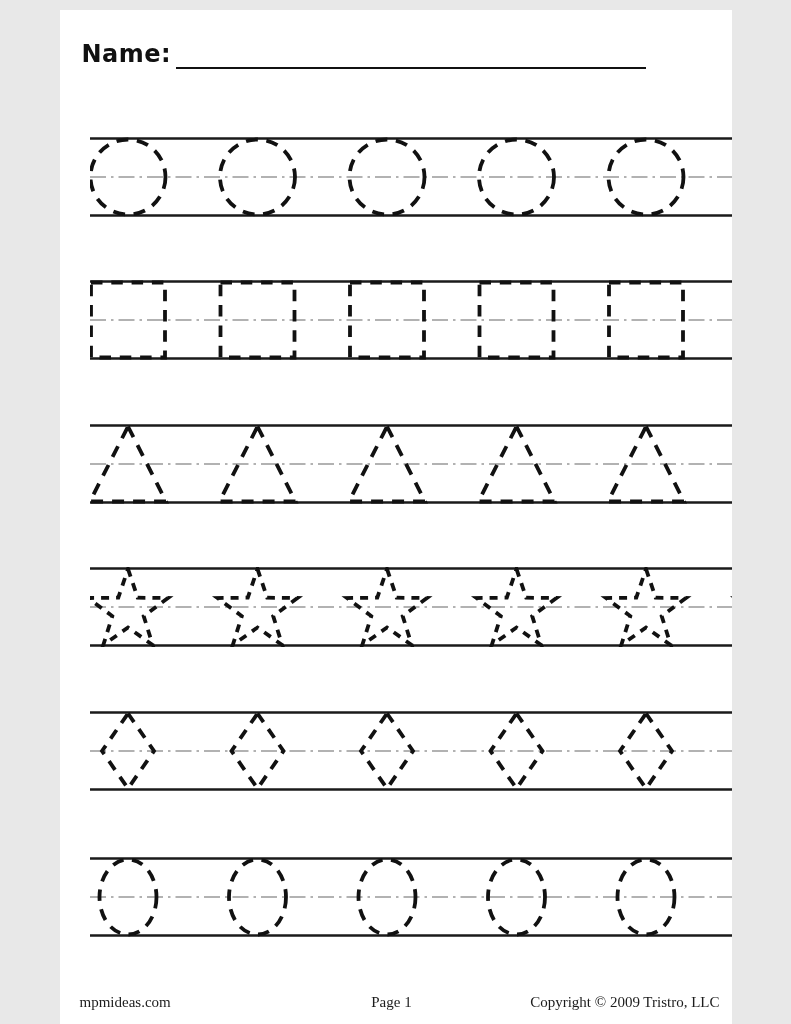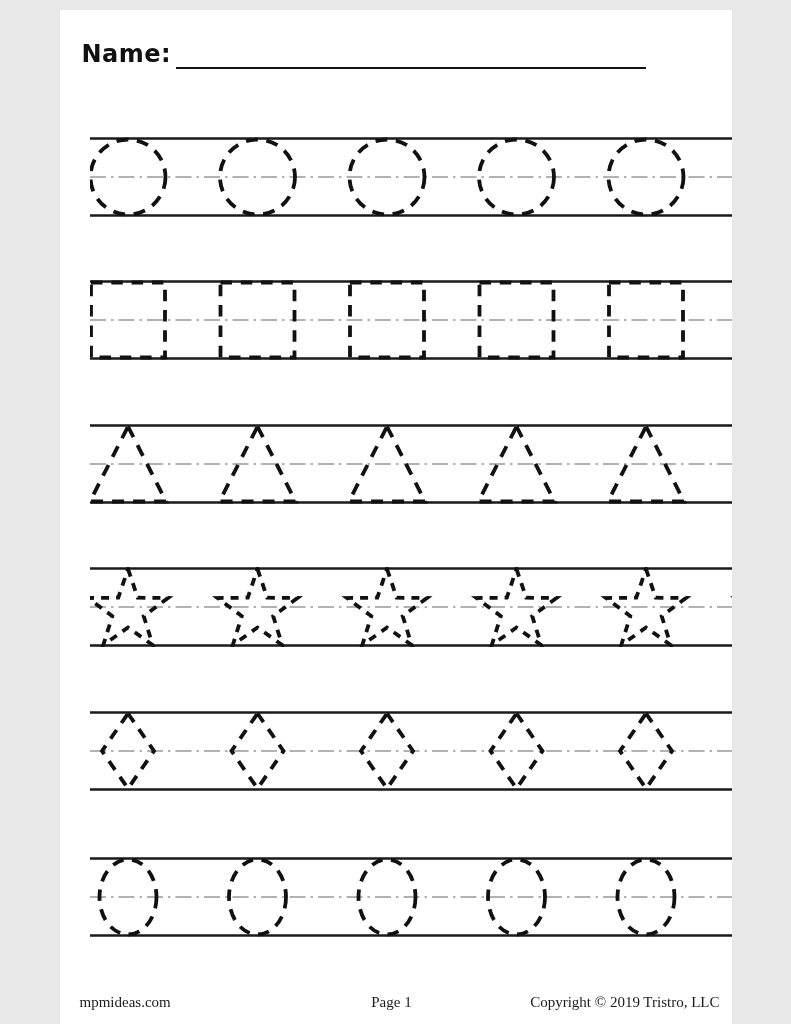--- a/index.html
+++ b/index.html
@@ -136,16 +136,16 @@
         <ellipse cx="167.5" cy="40" rx="28.5" ry="37.5" fill="none" stroke="#111111" stroke-width="3.8" stroke-dasharray="11.5 8.5"></ellipse>
         <ellipse cx="297" cy="40" rx="28.5" ry="37.5" fill="none" stroke="#111111" stroke-width="3.8" stroke-dasharray="11.5 8.5"></ellipse>
         <ellipse cx="426.5" cy="40" rx="28.5" ry="37.5" fill="none" stroke="#111111" stroke-width="3.8" stroke-dasharray="11.5 8.5"></ellipse>
         <ellipse cx="556" cy="40" rx="28.5" ry="37.5" fill="none" stroke="#111111" stroke-width="3.8" stroke-dasharray="11.5 8.5"></ellipse>
         <ellipse cx="685.5" cy="40" rx="28.5" ry="37.5" fill="none" stroke="#111111" stroke-width="3.8" stroke-dasharray="11.5 8.5"></ellipse>
       </svg></div>
 
   <div class="footer">
     <span class="footer-left">mpmideas.com</span>
     <span class="footer-center">Page 1</span>
-    <span class="footer-right">Copyright © 2019 Tristro, LLC</span>
+    <span class="footer-right">Copyright © 2009 Tristro, LLC</span>
   </div>
 
 </div>
 
 </body></html>

